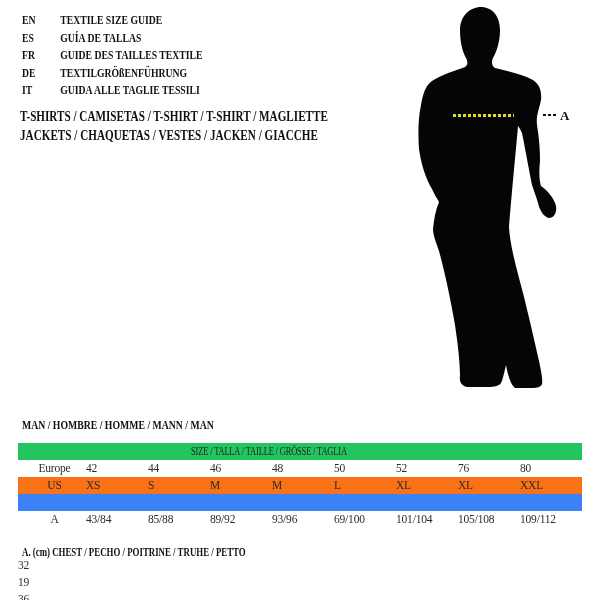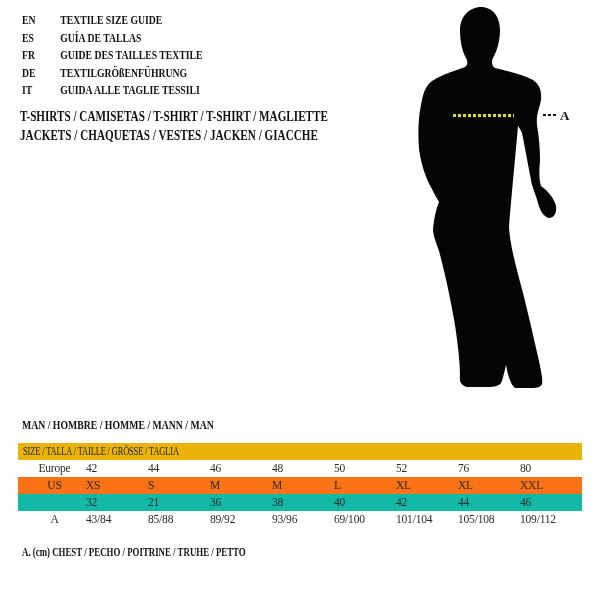--- a/index.html
+++ b/index.html
@@ -21,27 +21,27 @@
     background:repeating-linear-gradient(to right,#d9e021 0 3px,transparent 3px 5px);}
   .measure-black{position:absolute;left:543px;top:114px;width:14px;height:2px;
     background:repeating-linear-gradient(to right,#111 0 3px,transparent 3px 5px);}
   .measure-label{position:absolute;left:560px;top:108px;font-size:13px;font-weight:bold;}
   
   .section-title{position:absolute;left:22px;top:417px;font-size:13px;font-weight:bold;
     transform:scaleX(0.75);transform-origin:0 0;white-space:nowrap;}
   
   .size-table{position:absolute;left:18px;top:443px;width:564px;font-size:11.5px;
     letter-spacing:-0.2px;color:#2b2b2b;}
-  .t-header{height:17px;line-height:17px;background:#eab308;padding-left:5px;
-    font-size:12px;color:#222;}
+  .t-header{height:17px;line-height:17px;background:#22c55e;padding-left:5px;
+    font-size:12px;color:#222;text-align:center;}
   .t-header span{display:inline-block;transform:scaleX(0.7);transform-origin:0 0;white-space:nowrap;}
   .t-row{display:flex;height:17px;line-height:17px;}
   .t-row.bg1{background:#ffffff;}
   .t-row.bg2{background:#f97316;}
-  .t-row.bg3{background:#14b8a6;}
+  .t-row.bg3{background:#3b82f6;flex-direction:column;}
   .t-label{flex:0 0 63px;padding-left:5px;text-align:center;}
   .t-cell{flex:1;}
   
   .footnote{position:absolute;left:22px;top:544px;font-size:13px;font-weight:bold;
     transform:scaleX(0.68);transform-origin:0 0;white-space:nowrap;}
 </style>
 </head>
 <body>
 
 <div class="canvas">
@@ -150,21 +150,21 @@
       <span class="t-cell">M</span>
       <span class="t-cell">L</span>
       <span class="t-cell">XL</span>
       <span class="t-cell">XL</span>
       <span class="t-cell">XXL</span>
     </div>
 
     <div class="t-row bg3">
       <span class="t-label"></span>
       <span class="t-cell">32</span>
-      <span class="t-cell">21</span>
+      <span class="t-cell">19</span>
       <span class="t-cell">36</span>
       <span class="t-cell">38</span>
       <span class="t-cell">40</span>
       <span class="t-cell">42</span>
       <span class="t-cell">44</span>
       <span class="t-cell">46</span>
     </div>
 
     <div class="t-row bg1">
       <span class="t-label">A</span>

